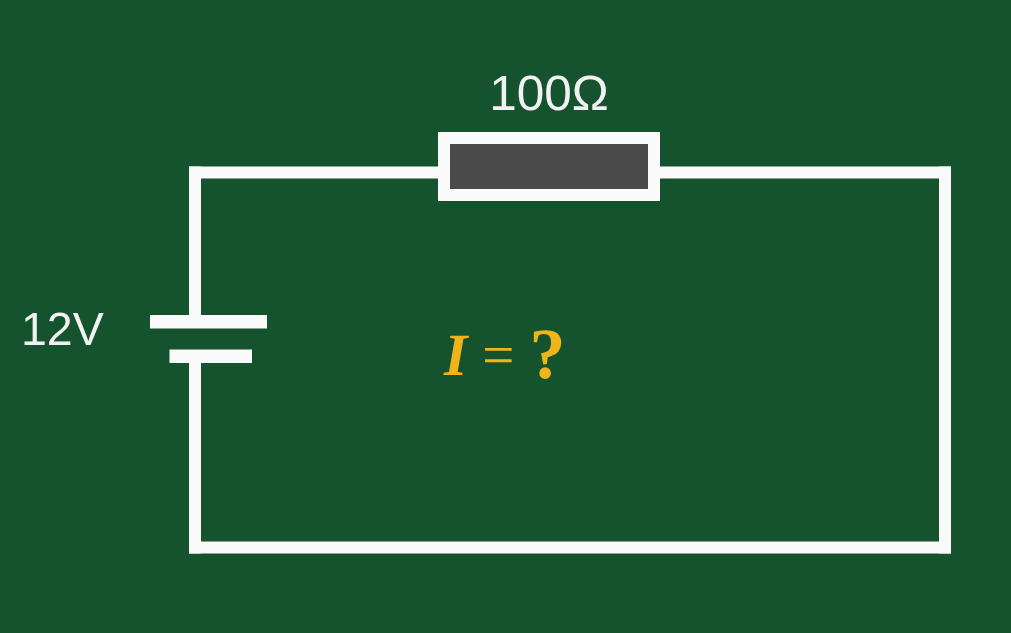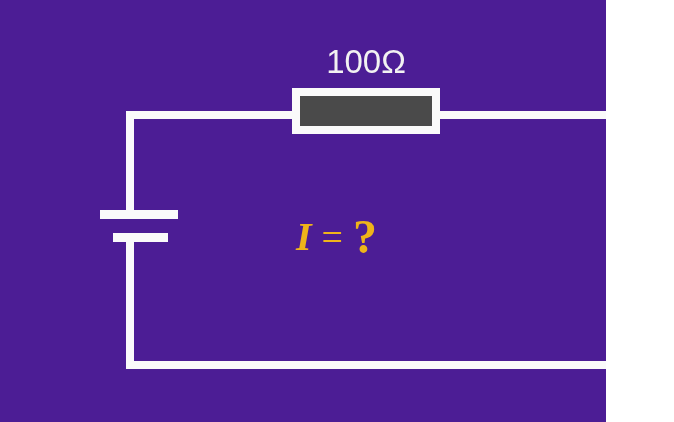--- a/index.html
+++ b/index.html
@@ -4,23 +4,23 @@
 <style>
   html, body {
     margin: 0;
     padding: 0;
   }
   body {
     font-family: "Liberation Sans", sans-serif;
   }
   #canvas {
     position: relative;
-    width: 606px;
+    width: 674px;
     height: 422px;
-    background: #4c1d95;
+    background: #14532d;
     overflow: hidden;
   }
 
   
   .wire {
     position: absolute;
     background: #fafafa;
   }
   #wire-top {
     left: 126px;
@@ -143,20 +143,21 @@
   <div class="wire" id="wire-bottom"></div>
   <div class="wire" id="wire-left-upper"></div>
   <div class="wire" id="wire-left-lower"></div>
   <div class="wire" id="wire-right"></div>
 
   <div id="resistor-body"></div>
   <div id="resistor-label">100Ω</div>
 
   <div id="battery-plate-positive"></div>
   <div id="battery-plate-negative"></div>
+  <div id="battery-label">12V</div>
 
   <div id="current-annotation">
     <span id="current-symbol">I</span>
     <span id="current-equals">=</span>
     <span id="current-value">?</span>
   </div>
 
 </div>
 
 </body></html>

